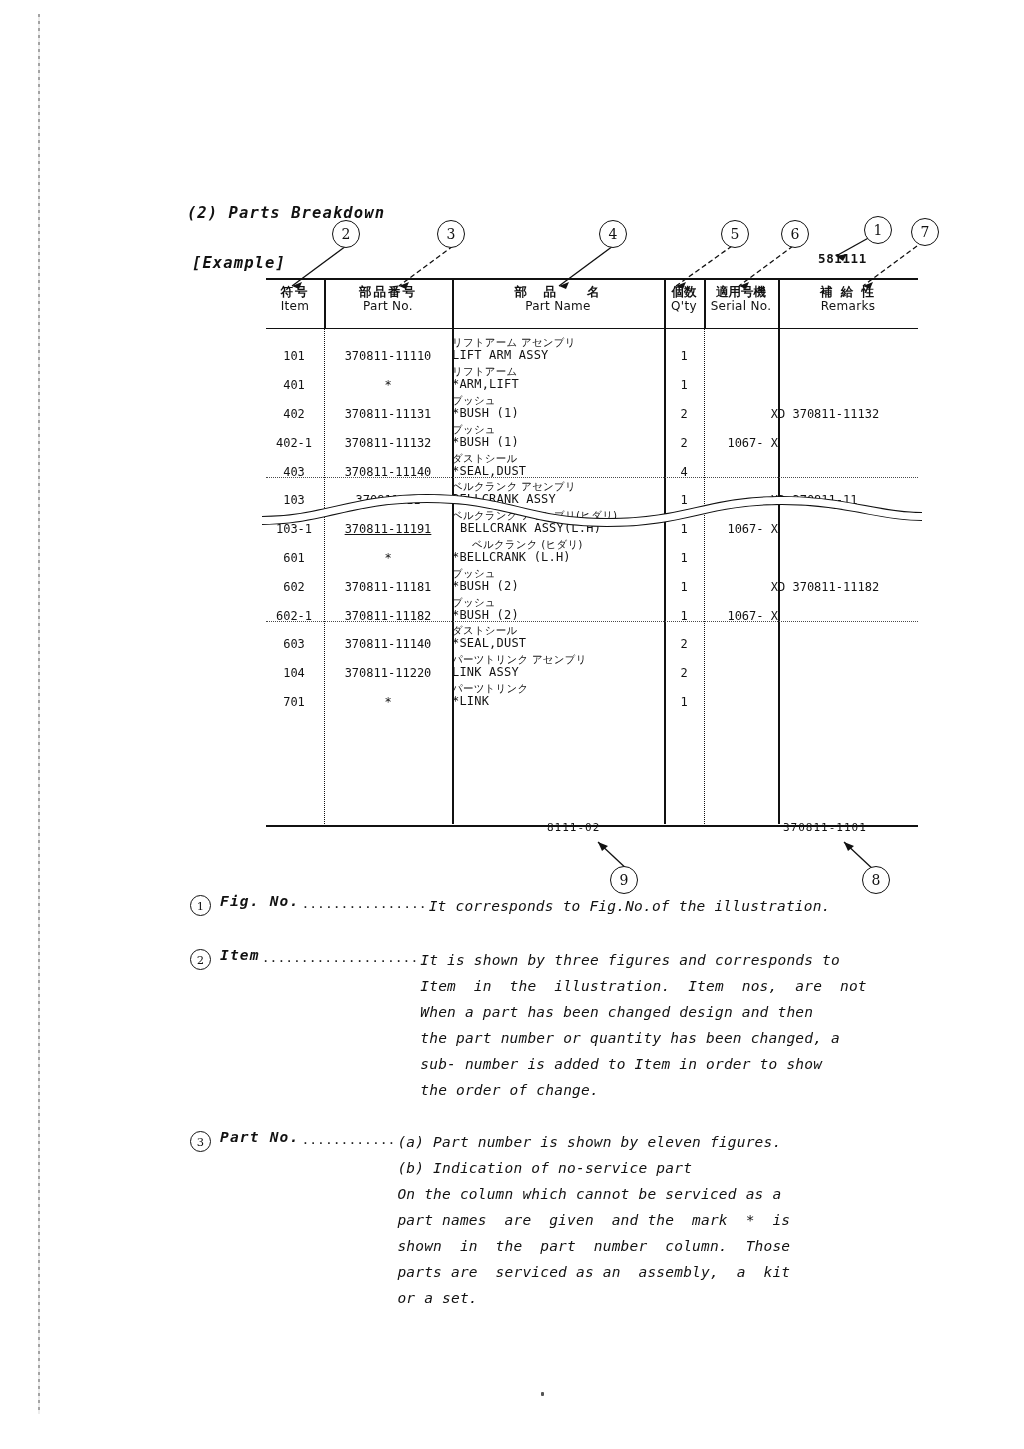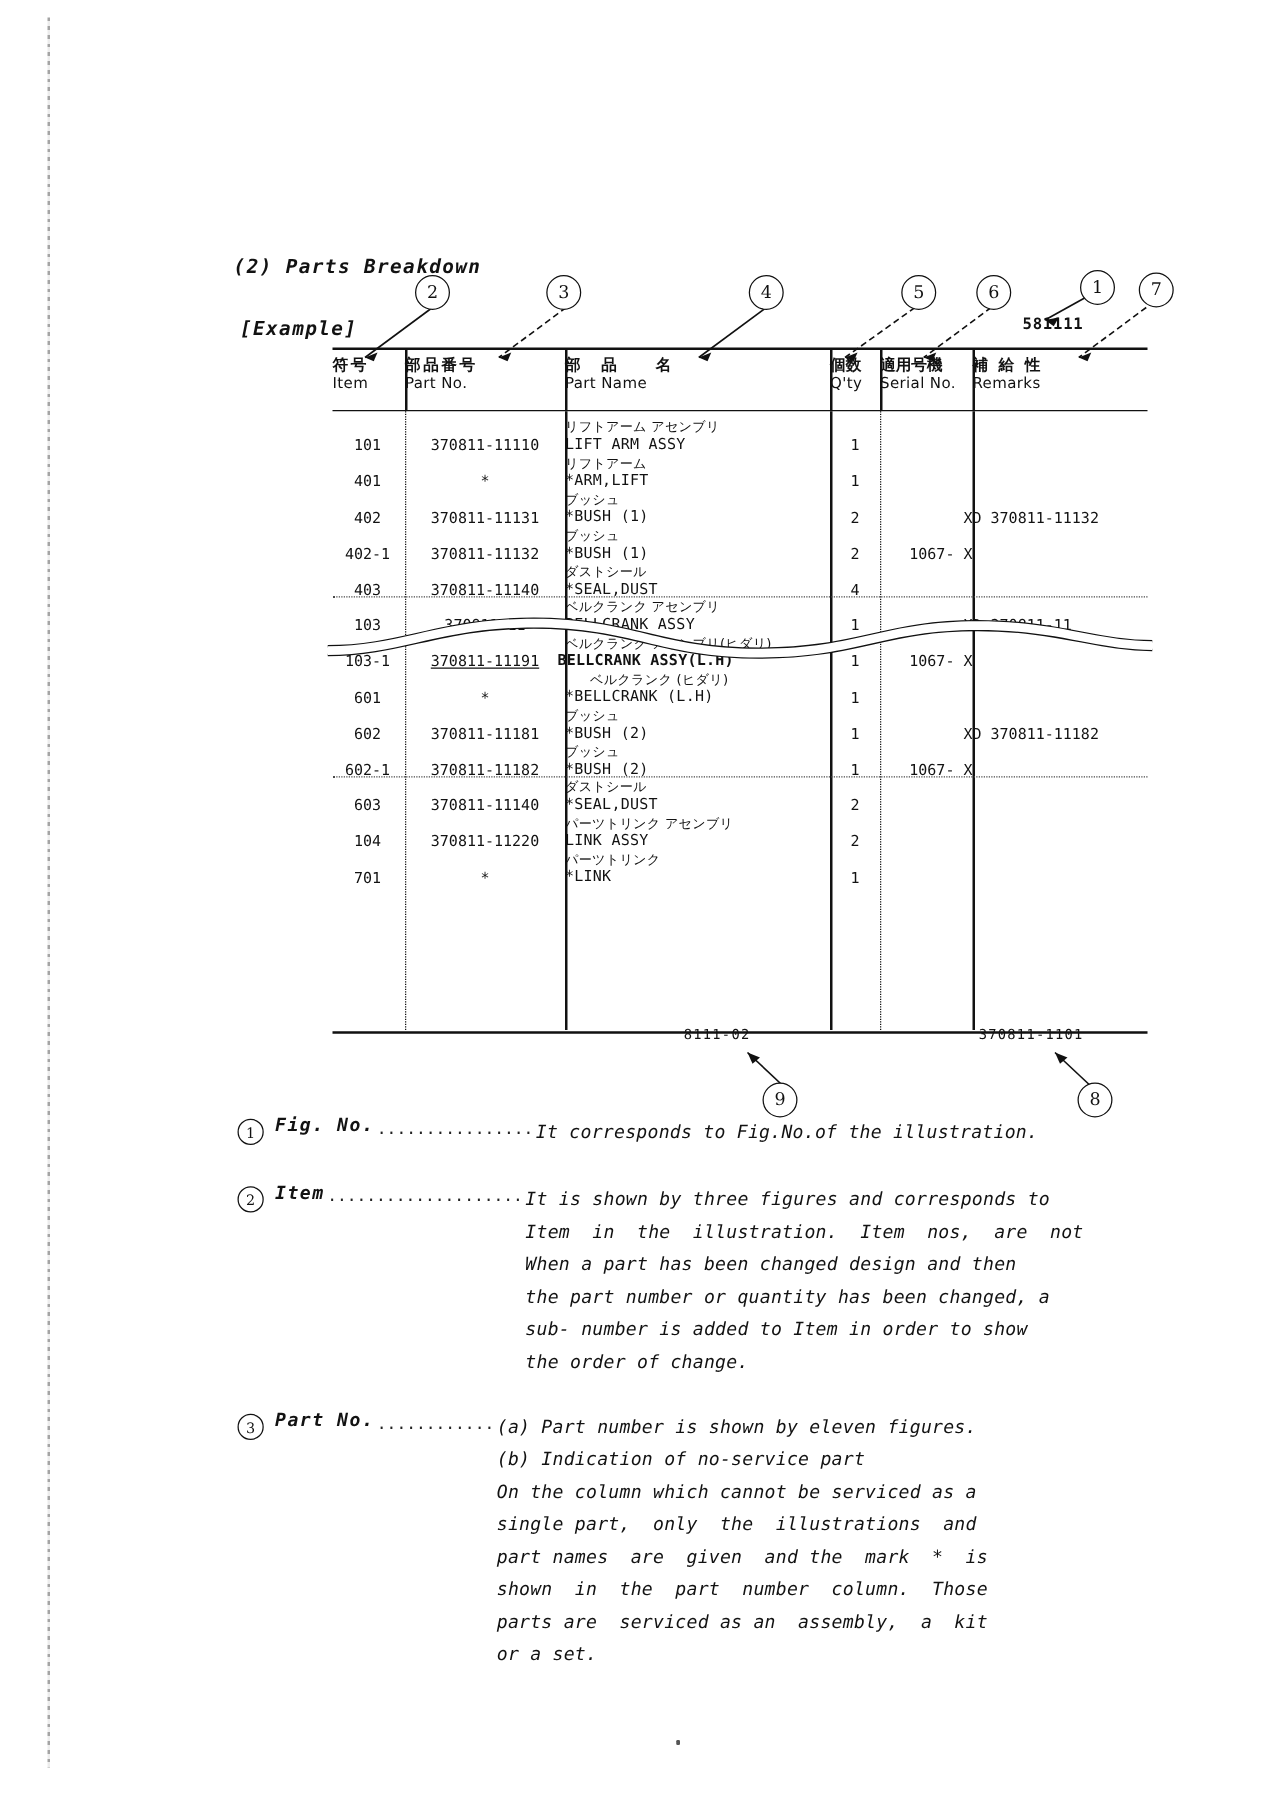--- a/index.html
+++ b/index.html
@@ -42,21 +42,21 @@
   
   .tbl{
     position:absolute;left:266px;top:278px;width:652px;height:545px;
     border-top:2.2px solid #111;border-bottom:2.2px solid #111;
   }
   .hdr{
     position:relative;height:48px;border-bottom:1.4px solid #111;
   }
   .vline{position:absolute;top:0;bottom:0;width:1.6px;background:#111;}
   .col{
-    position:absolute;top:4px;line-height:15px;
+    position:absolute;top:4px;text-align:center;line-height:15px;
   }
   .jp{
     font-family:"DejaVu Sans","Liberation Sans",sans-serif;
     font-size:12.5px;font-weight:bold;letter-spacing:2px;
     display:block;
   }
   .en{
     font-family:"DejaVu Sans","Liberation Sans",sans-serif;
     font-size:12px;display:block;letter-spacing:.3px;
   }
@@ -293,21 +293,21 @@
           <div class="cell c-jpname" style="left: 186px;">ベルクランク アセンブリ</div>
           <div class="cell c-enname" style="left: 186px;">BELLCRANK ASSY</div>
           <div class="cell c-qty" style="left: 398px;">1</div>
           <div class="cell c-serial" style="left: 438px;">X</div>
           <div class="cell c-remark" style="left: 512px;">D 370811-11</div>
         </div>
         <div class="row" style="top: 181px;">
           <div class="cell c-item" style="left: 0px;">103-1</div>
           <div class="cell c-part" style="left: 58px; text-decoration: underline;">370811-11191</div>
           <div class="cell c-jpname" style="left: 186px;">ベルクランク アセンブリ(ヒダリ)</div>
-          <div class="cell c-enname" style="left: 180px; font-weight: bold;">BELLCRANK ASSY(L.H)</div>
+          <div class="cell c-enname" style="left: 194px;">BELLCRANK ASSY(L.H)</div>
           <div class="cell c-qty" style="left: 398px;">1</div>
           <div class="cell c-serial" style="left: 438px;">1067- X</div>
         </div>
         <div class="row" style="top: 210px;">
           <div class="cell c-item" style="left: 0px;">601</div>
           <div class="cell c-part" style="left: 58px;">*</div>
           <div class="cell c-jpname ind" style="left: 186px; padding-left: 20px;">ベルクランク (ヒダリ)</div>
           <div class="cell c-enname" style="left: 186px;">*BELLCRANK (L.H)</div>
           <div class="cell c-qty" style="left: 398px;">1</div>
           <div class="cell c-serial" style="left: 438px;"></div>
@@ -422,21 +422,20 @@
 
   <div class="note">
     <div class="note-row">
       <span class="circnum">3</span>
       <span class="note-term">Part No.</span>
       <span class="dots">............</span>
       <span class="note-body">
         <p>(a) Part number is shown by eleven figures.</p>
         <p>(b) Indication of no-service part</p>
         <p class="sub-indent">On the column which cannot be serviced as a</p>
-        <p class="sub-indent">single part,  only  the  illustrations  and</p>
         <p class="sub-indent">part names  are  given  and the  mark  *  is</p>
         <p class="sub-indent">shown  in  the  part  number  column.  Those</p>
         <p class="sub-indent">parts are  serviced as an  assembly,  a  kit</p>
         <p class="sub-indent">or a set.</p>
       </span>
     </div>
   </div>
 </div>
 
 </body></html>

